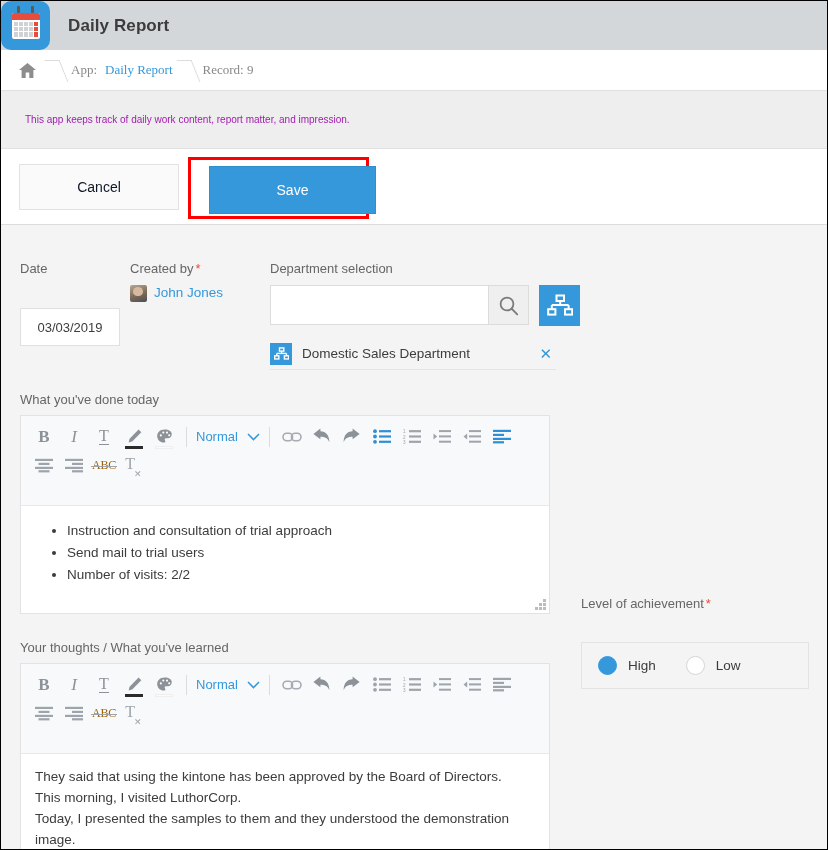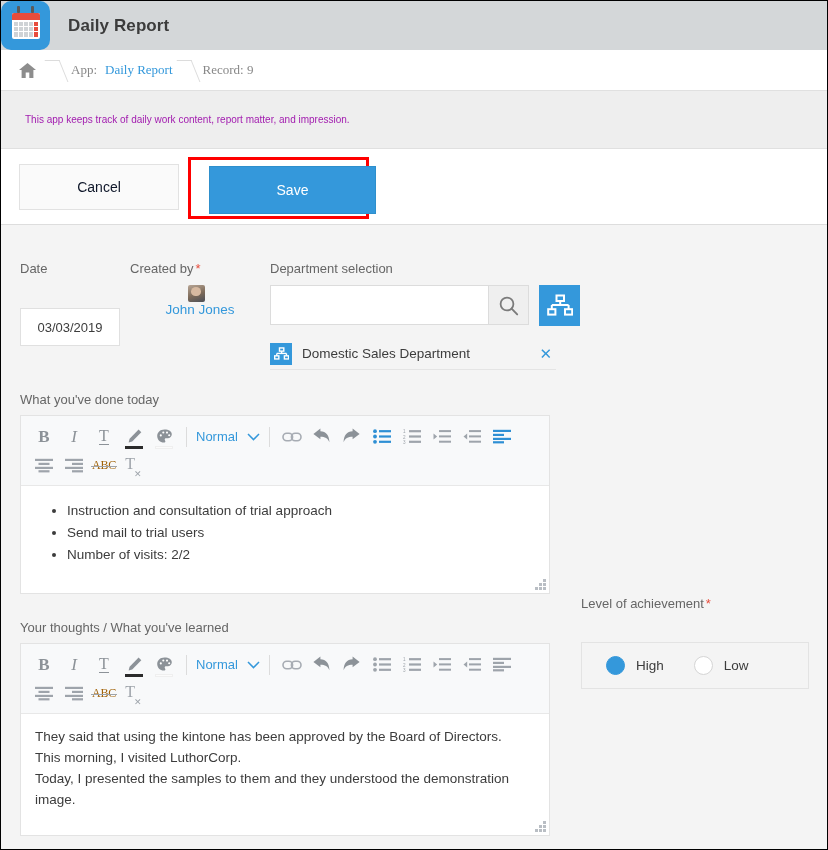--- a/index.html
+++ b/index.html
@@ -234,23 +234,21 @@
     display: flex;
     align-items: center;
     justify-content: center;
     font-size: 13px;
     color: #3c3c3c;
     margin-top: 32px;
   }
 
   .user-chip {
     display: flex;
-    align-items: center;
     height: 38px;
-    flex-direction: column;
   }
   .avatar {
     width: 17px;
     height: 17px;
     background: linear-gradient(160deg, #b8a696 0%, #7d6a59 55%, #4a4e57 100%);
     border-radius: 2px;
     flex: 0 0 auto;
     margin-right: 7px;
     position: relative;
     overflow: hidden;
@@ -437,20 +435,21 @@
     position: relative;
     top: 3px;
     left: -1px;
   }
 
   .editor-body {
     background: #ffffff;
     border-top: 1px solid #e8e8e8;
     position: relative;
     box-sizing: border-box;
+    margin-top: 20px;
   }
   .editor-body.tall1 { height: 108px; padding: 14px 16px 0 16px; }
   .editor-body.tall2 { height: 122px; padding: 12px 14px 0 14px; }
   .editor-body ul {
     margin: 0;
     padding-left: 30px;
   }
   .editor-body li {
     font-size: 13.5px;
     color: #3c3c3c;
@@ -485,21 +484,21 @@
     width: 228px;
   }
   .radio-box {
     width: 228px;
     height: 47px;
     background: #f4f4f4;
     border: 1px solid #e3e3e3;
     box-sizing: border-box;
     display: flex;
     align-items: center;
-    padding-left: 24px;
+    padding-left: 16px;
     margin-top: 31px;
   }
   .radio-item {
     display: flex;
     align-items: center;
     cursor: pointer;
     margin-right: 30px;
   }
   .radio-dot {
     width: 19px;

